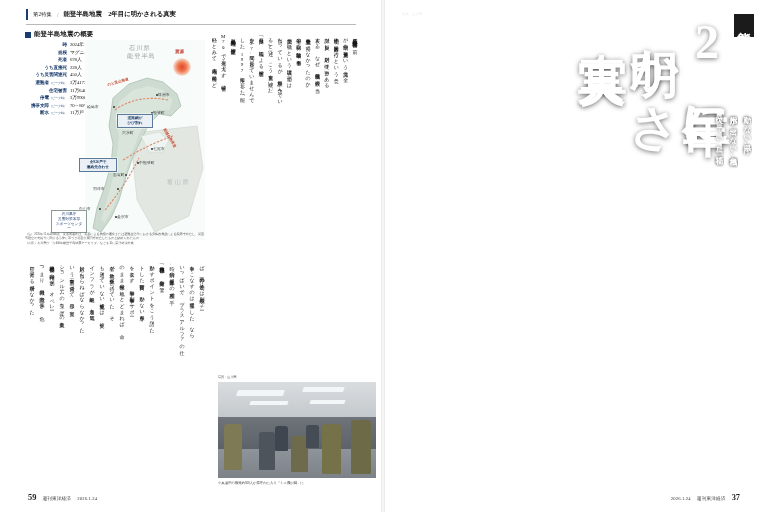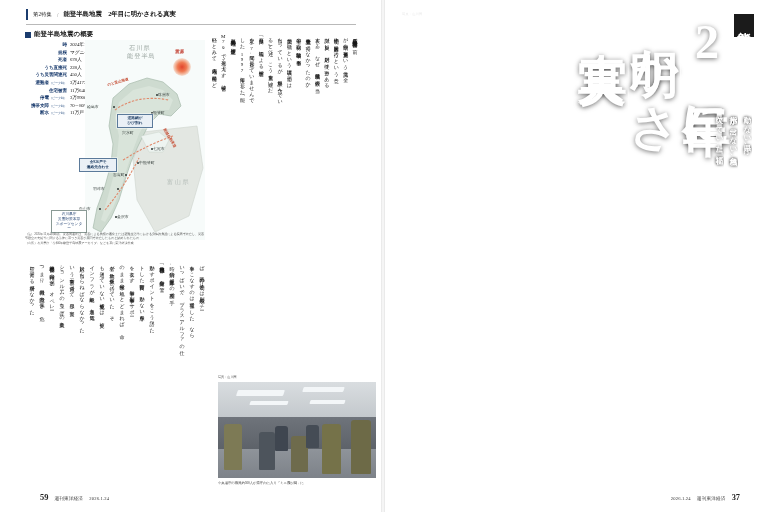--- a/index.html
+++ b/index.html
@@ -105,21 +105,21 @@
     background:linear-gradient(180deg,#8f949a 0%,#7d8289 100%);}
   .p2-crowd{position:absolute;left:0;top:36%;width:100%;height:40%;
     background:linear-gradient(180deg,#6f747b 0%,#5a5f66 100%);}
   .fig{position:absolute;border-radius:3px 3px 1px 1px;}
   .photo2-cap{position:absolute;left:218px;top:481px;width:160px;font-size:3.4px;color:#333;
     letter-spacing:-.05px;line-height:1.3;}
   .photo2-credit{position:absolute;left:218px;top:375px;font-size:3.1px;color:#555;}
 
   
   .folio{position:absolute;bottom:10px;display:flex;align-items:baseline;gap:6px;}
-  .folio-l{left:40px;justify-content:space-between;}
+  .folio-l{left:28px;justify-content:space-between;}
   .folio-r{right:26px;}
   .folio .num{font-size:8.4px;font-weight:bold;color:#222;}
   .folio .mag{font-size:4.6px;color:#333;letter-spacing:.2px;}
 </style>
 </head>
 <body>
 
 <div class="spread">
 
   <div class="page page-left">

